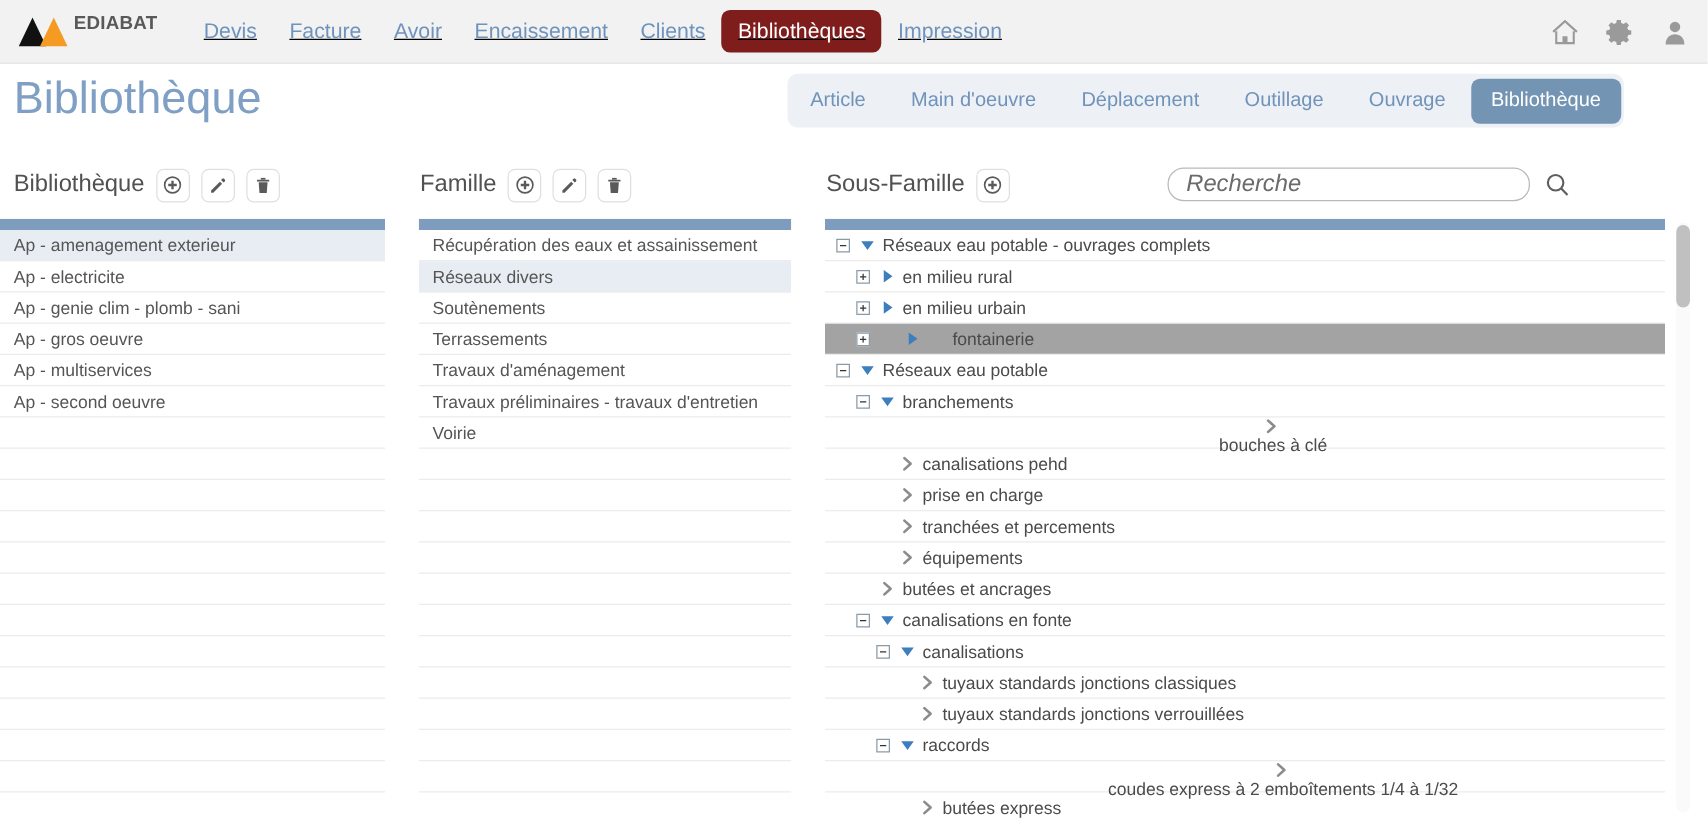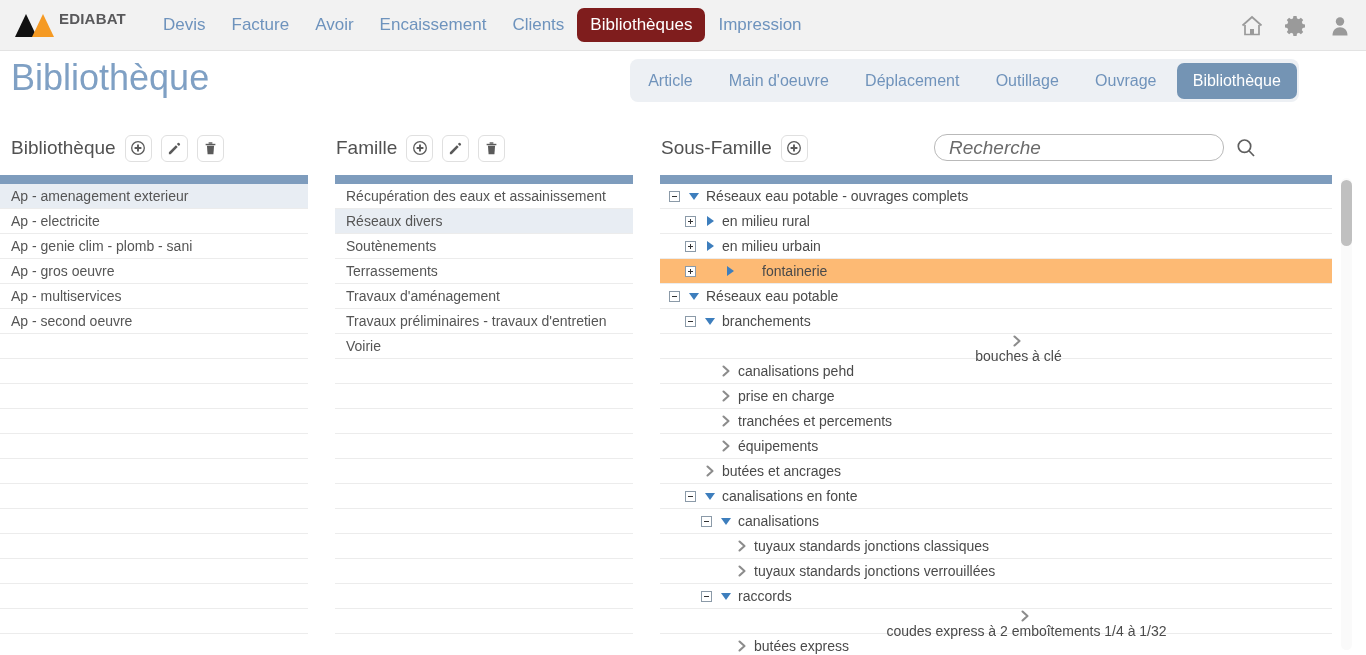--- a/index.html
+++ b/index.html
@@ -17,21 +17,21 @@
     background: #f2f2f2;
     border-bottom: 1px solid #e3e3e3;
     display: flex; align-items: center;
   }
   .logo-wrap { display: flex; align-items: flex-start; margin-left: 12px; width: 118px; }
   .logo-mark { width: 46px; height: 30px; position: relative; }
   .logo-text {
     font-size: 15px; font-weight: bold; color: #59595b;
     letter-spacing: .2px; margin-left: 1px;
   }
-  .navlinks { display: flex; align-items: center; margin-left: 20px; gap: 0; }
+  .navlinks { display: flex; align-items: center; margin-left: 20px; gap: 0; text-decoration: underline; }
   .navlink {
     font-size: 17px; color: #6e93bd; padding: 7px 13px;
     border-radius: 7px; cursor: pointer; white-space: nowrap;
   }
   .navlink.active { background: #7f1d1d; color: #ffffff; }
   .topicons {
     position: absolute; right: 14px; top: 0; height: 51px;
     display: flex; align-items: center; gap: 20px;
   }
   .topicons svg { display: block; }
@@ -100,21 +100,21 @@
     position: absolute; left: 660px; top: 175px;
     width: 688px; height: 480px; overflow: hidden;
   }
   .tree-topbar { height: 9px; background: #7e9cbd; width: 672px; }
   .tnode {
     height: 25px; display: flex; align-items: center;
     border-bottom: 1px solid #ececec;
     font-size: 14px; color: #4a4a4a; cursor: pointer;
     width: 672px;
   }
-  .tnode.sel { background: #fdba74; gap: 20px; }
+  .tnode.sel { background: #a3a3a3; gap: 20px; }
   .tbox {
     width: 11px; height: 11px; border: 1px solid #8b9aa8;
     background: #fff; position: relative; flex: 0 0 auto;
     margin-right: 5px; cursor: pointer;
   }
   .tbox::before {
     content: ""; position: absolute; left: 2px; top: 4px;
     width: 5px; height: 1px; background: #333;
   }
   .tbox.plus::after {

